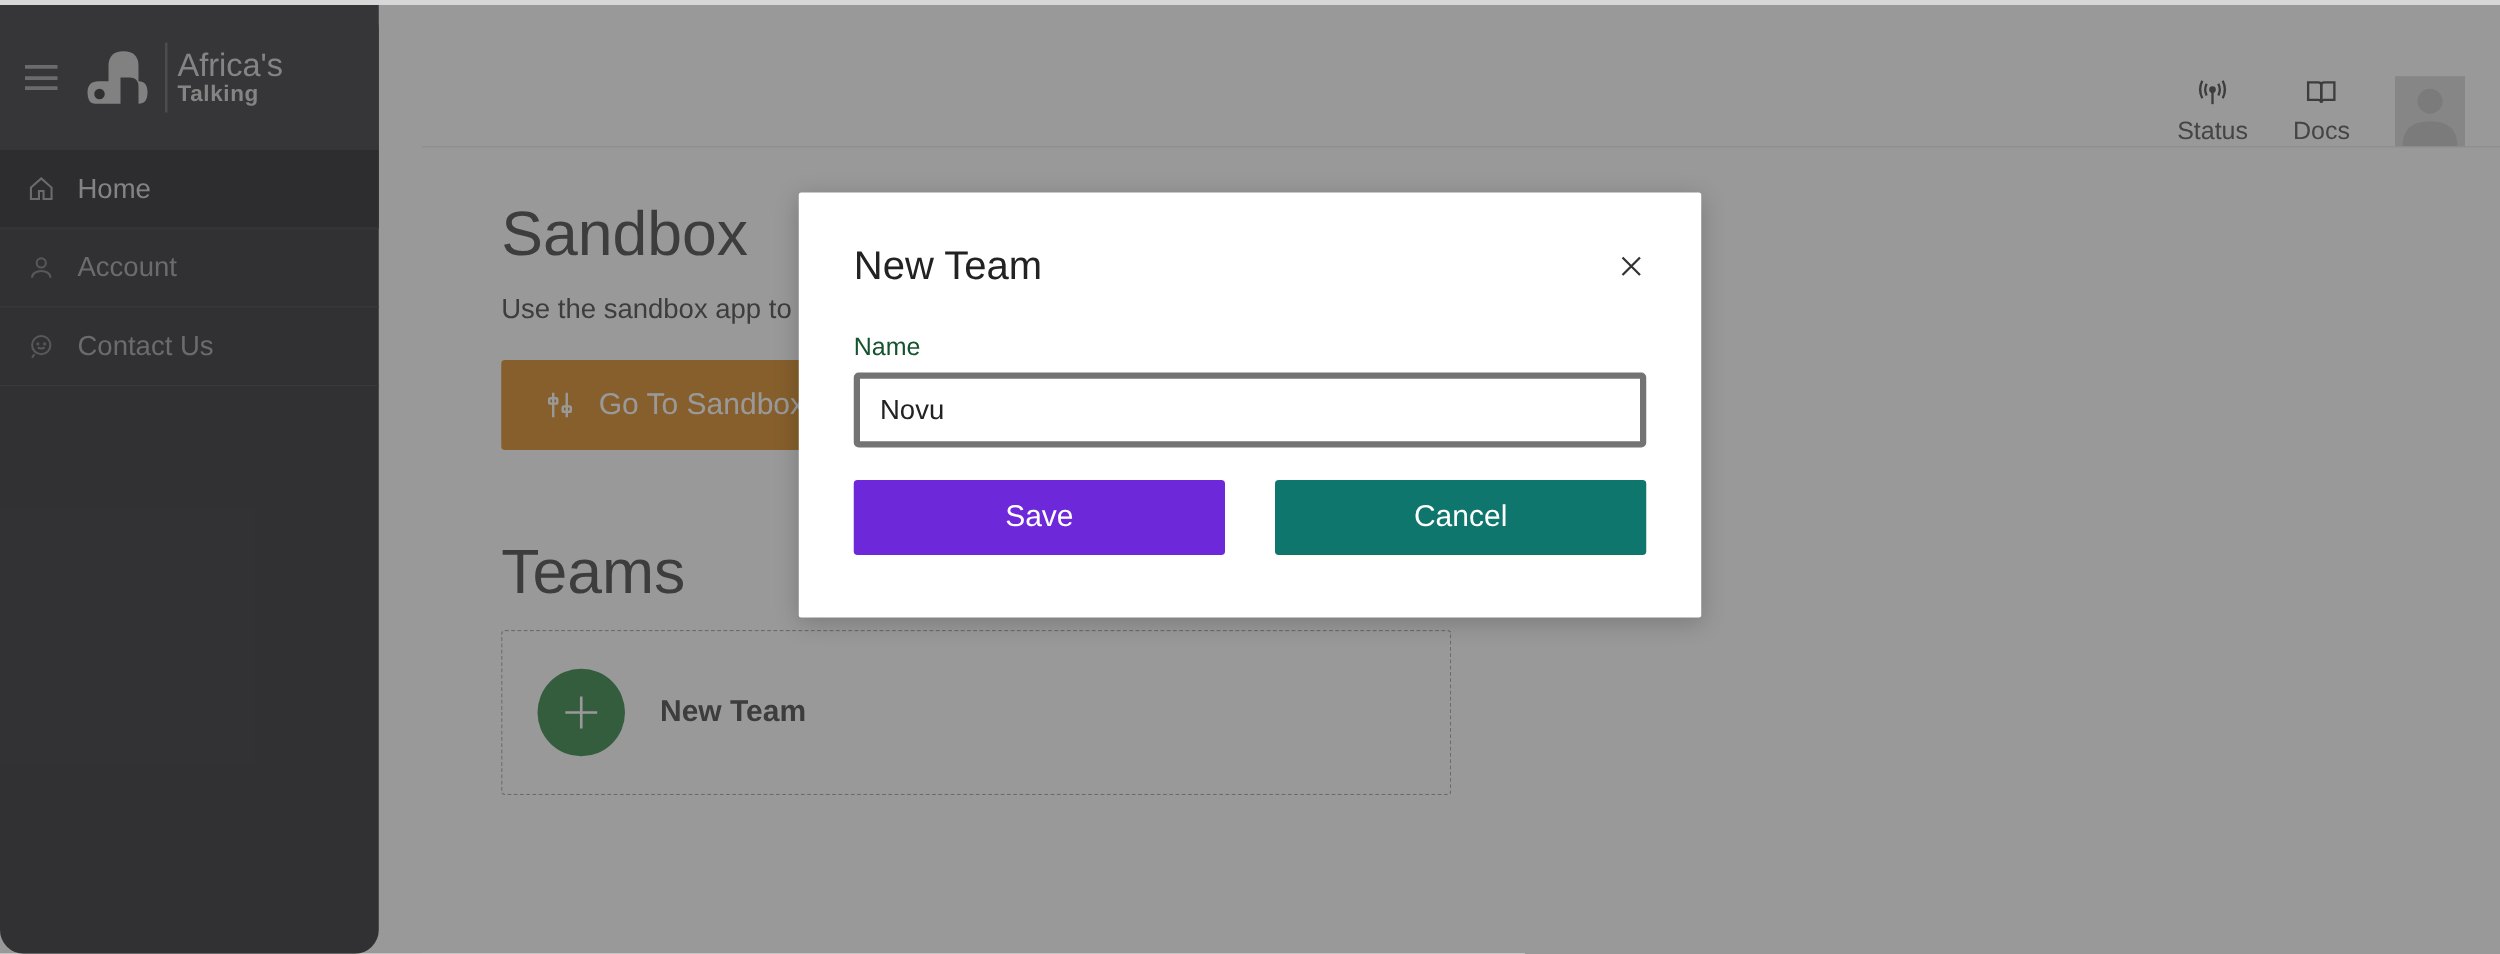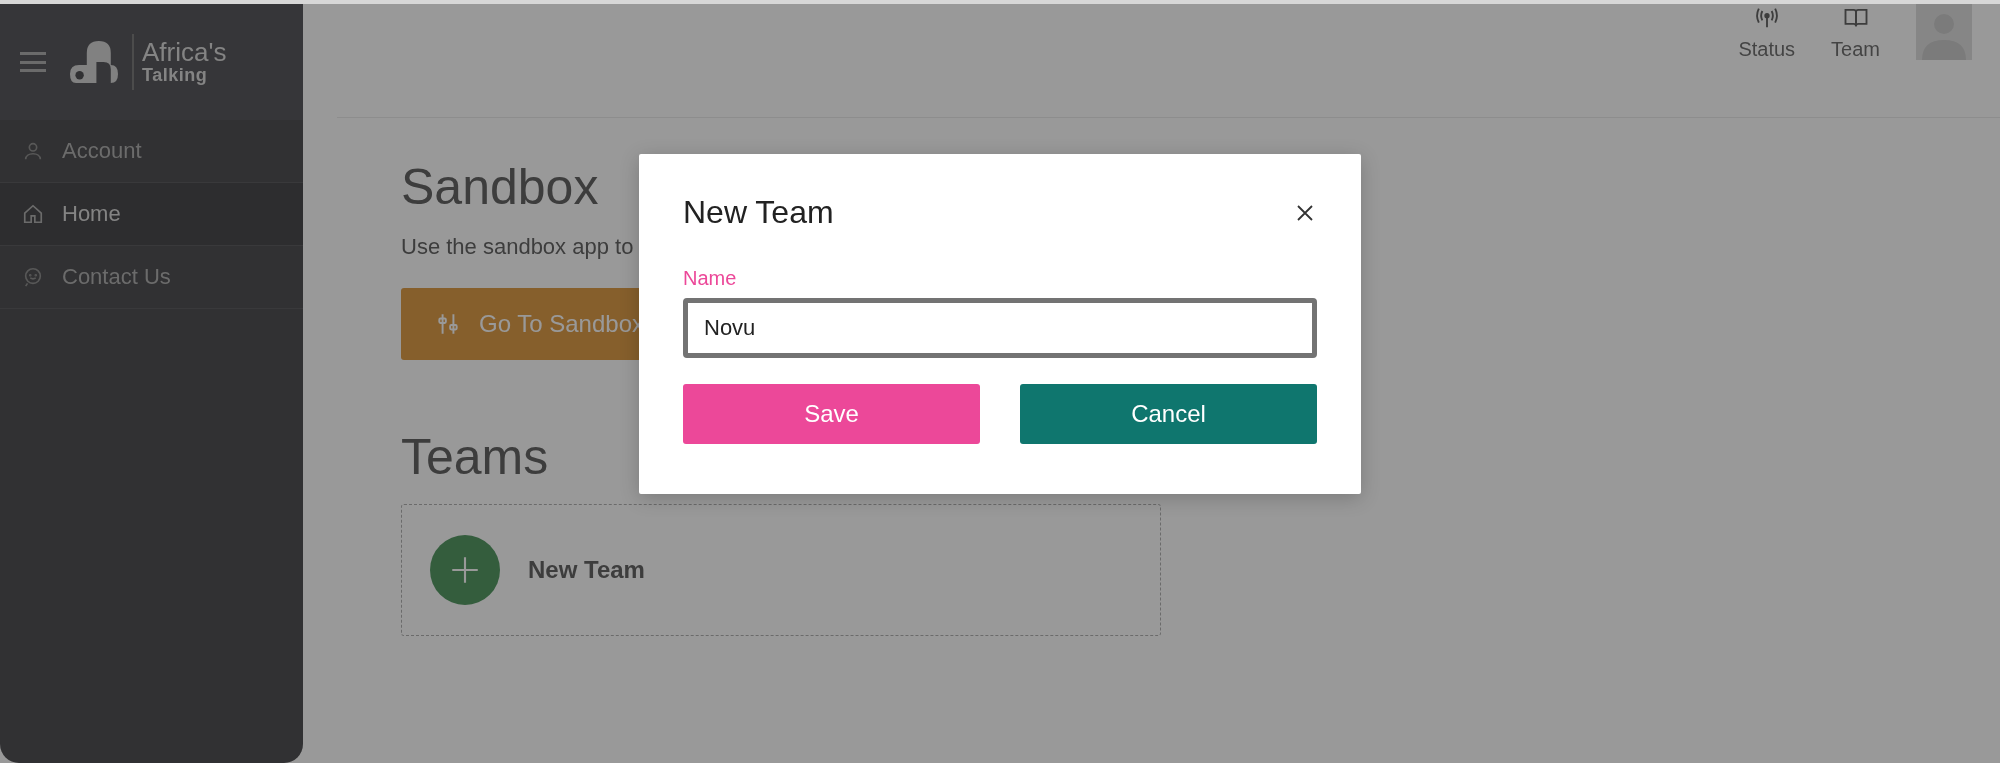--- a/index.html
+++ b/index.html
@@ -46,21 +46,21 @@
   .nav-item.active { background:#111115; color:#cfcfcf; }
   .nav-icon { width:22px; height:22px; display:flex; align-items:center; justify-content:center; }
 
   
   .main {
     position:absolute; top:4px; left:337px; right:0; bottom:0;
     background:#fff;
   }
   .topbar {
     height:114px;
-    display:flex; align-items:flex-start; justify-content:flex-end;
+    display:flex; align-items:flex-end; justify-content:flex-end;
     padding-right:28px;
     gap:36px;
     border-bottom:1px solid #e5e5e5;
   }
   .topbar-item {
     display:flex; flex-direction:column; align-items:center; gap:6px;
     color:#444; font-size:20px; cursor:pointer;
   }
   .topbar-icon { width:28px; height:28px; color:#333; }
   .avatar {
@@ -114,39 +114,39 @@
     padding:40px 44px 50px 44px;
     box-shadow:0 4px 20px rgba(0,0,0,0.2);
     height:fit-content;
   }
   .modal-header {
     display:flex; align-items:center; justify-content:space-between;
     margin-bottom:36px;
   }
   .modal-title { font-size:32px; color:#222; font-weight:400; }
   .modal-close { width:24px; height:24px; cursor:pointer; color:#333; }
-  .field-label { font-size:20px; color:#ec4899; margin-bottom:8px; display:block; }
+  .field-label { font-size:20px; color:#14532d; margin-bottom:8px; display:block; }
   .text-input {
     width:100%;
     border:5px solid #737373;
     border-radius:4px;
     padding:12px 16px;
     font-size:22px;
     color:#222;
     outline:none;
     background:#fff;
   }
   .modal-actions {
     display:flex; gap:40px; margin-top:26px;
   }
   .btn {
     flex:1; border:none; color:#fff; font-size:24px; padding:16px 0;
     border-radius:3px; cursor:pointer;
   }
-  .btn-save { background:#ec4899; }
+  .btn-save { background:#6d28d9; }
   .btn-cancel { background:#0f766e; }
 </style>
 </head>
 <body>
 
 <div class="top-strip"></div>
 
 <aside class="sidebar">
   <div class="sidebar-header">
     <div class="hamburger">
@@ -160,36 +160,36 @@
         <circle cx="26" cy="72" r="7" fill="#19191d"></circle>
       </svg>
       <div style="width:2px; height:56px; background:#555;"></div>
       <div class="brand-text">
         <div class="line1">Africa's</div>
         <div class="line2">Talking</div>
       </div>
     </div>
   </div>
   <nav class="nav">
+    <div class="nav-item active">
+      <span class="nav-icon">
+        <svg viewBox="0 0 24 24" fill="none" stroke="#9a9a9a" stroke-width="1.8">
+            <path d="M3 11 L12 3 L21 11 V21 H14 V14 H10 V21 H3 Z"></path>
+          </svg>
+      </span>
+      <span>Home</span>
+    </div>
     <div class="nav-item">
       <span class="nav-icon">
         <svg viewBox="0 0 24 24" fill="none" stroke="#707070" stroke-width="1.8">
             <circle cx="12" cy="8" r="4"></circle>
             <path d="M4 21c0-4 4-6 8-6s8 2 8 6"></path>
           </svg>
       </span>
       <span>Account</span>
-    </div>
-    <div class="nav-item active">
-      <span class="nav-icon">
-        <svg viewBox="0 0 24 24" fill="none" stroke="#9a9a9a" stroke-width="1.8">
-            <path d="M3 11 L12 3 L21 11 V21 H14 V14 H10 V21 H3 Z"></path>
-          </svg>
-      </span>
-      <span>Home</span>
     </div>
     <div class="nav-item">
       <span class="nav-icon">
         <svg viewBox="0 0 24 24" fill="none" stroke="#707070" stroke-width="1.8">
             <circle cx="12" cy="11" r="8"></circle>
             <path d="M6 19 L4 22"></path>
             <circle cx="9" cy="10" r="0.5" fill="#707070"></circle>
             <circle cx="15" cy="10" r="0.5" fill="#707070"></circle>
             <path d="M9 13 Q12 15 15 13"></path>
           </svg>
@@ -210,21 +210,21 @@
         <circle cx="12" cy="10" r="1.5" fill="#333"></circle>
           <path d="M12 11 V20"></path>
       </svg>
       <span>Status</span>
     </div>
     <div class="topbar-item">
       <svg class="topbar-icon" viewBox="0 0 24 24" fill="none" stroke="#333" stroke-width="1.6">
         <path d="M3 5 H10 Q12 5 12 7 V19 Q12 17 10 17 H3 Z"></path>
         <path d="M21 5 H14 Q12 5 12 7 V19 Q12 17 14 17 H21 Z"></path>
       </svg>
-      <span>Team</span>
+      <span>Docs</span>
     </div>
     <div class="avatar">
       <svg viewBox="0 0 56 56">
         <rect width="56" height="56" fill="#d6d6d6"></rect>
         <circle cx="28" cy="20" r="10" fill="#bcbcbc"></circle>
         <path d="M6 56 Q6 36 28 36 Q50 36 50 56 Z" fill="#bcbcbc"></path>
       </svg>
     </div>
   </div>
 

